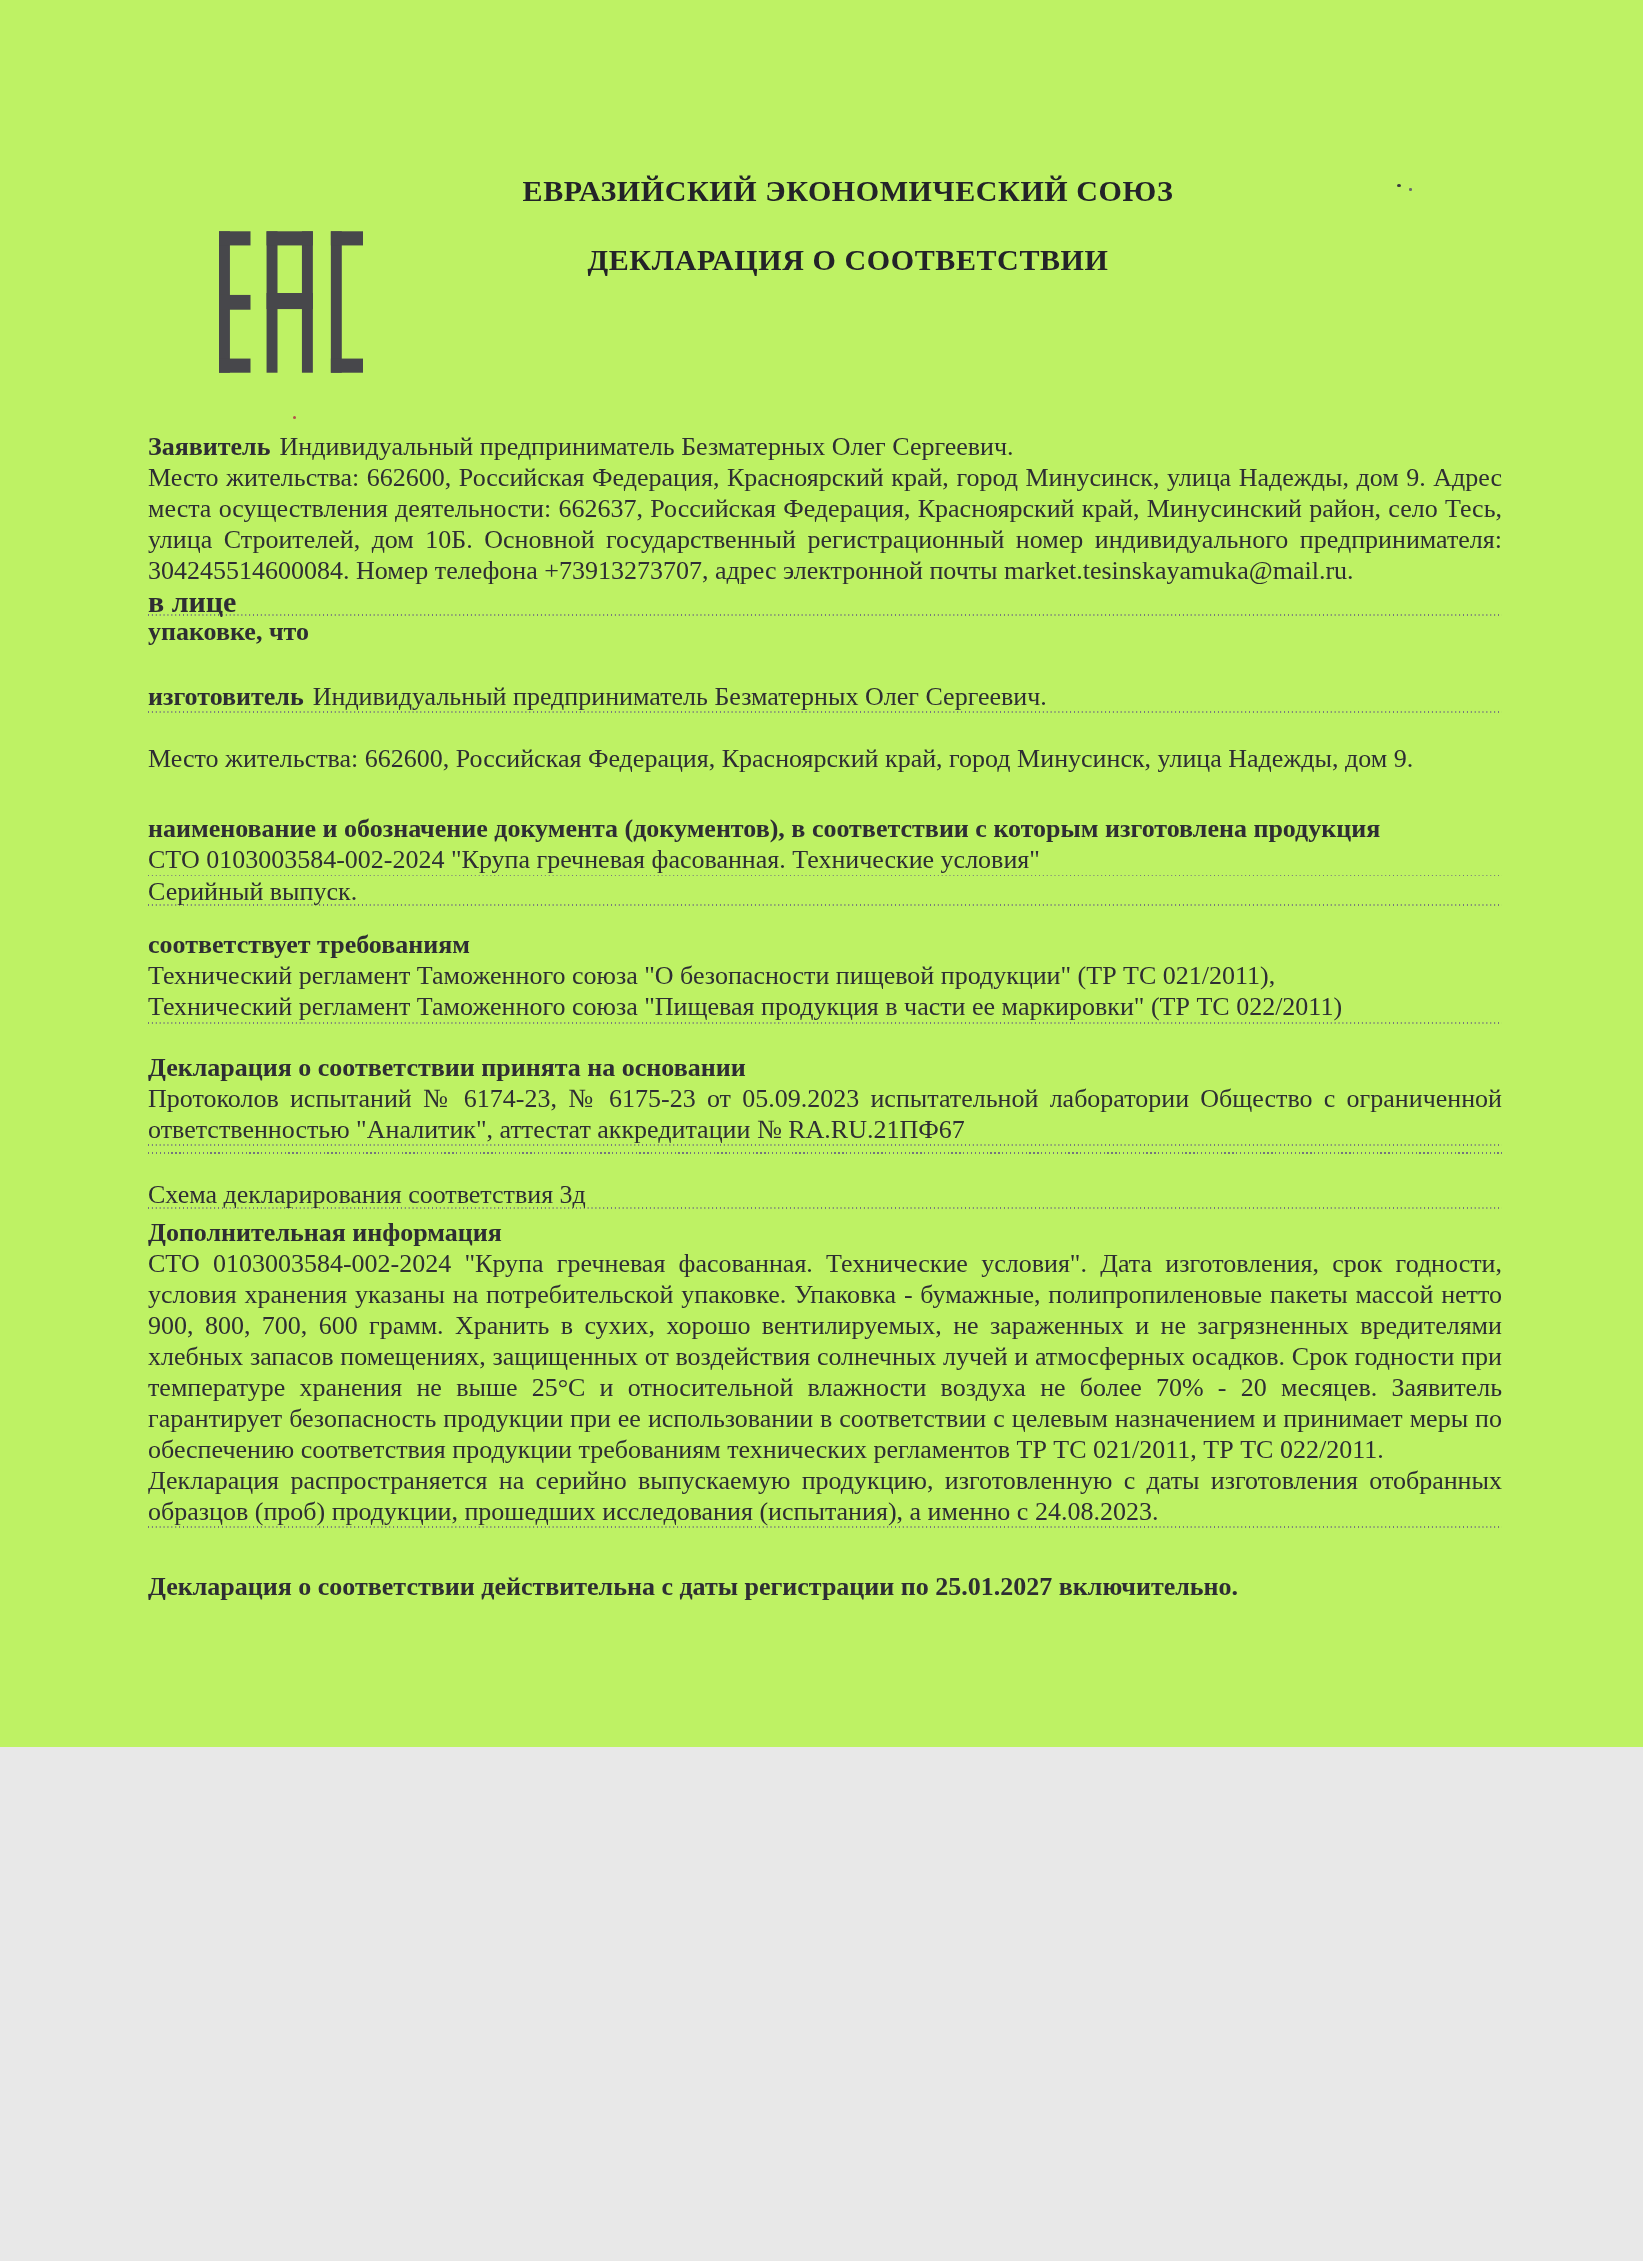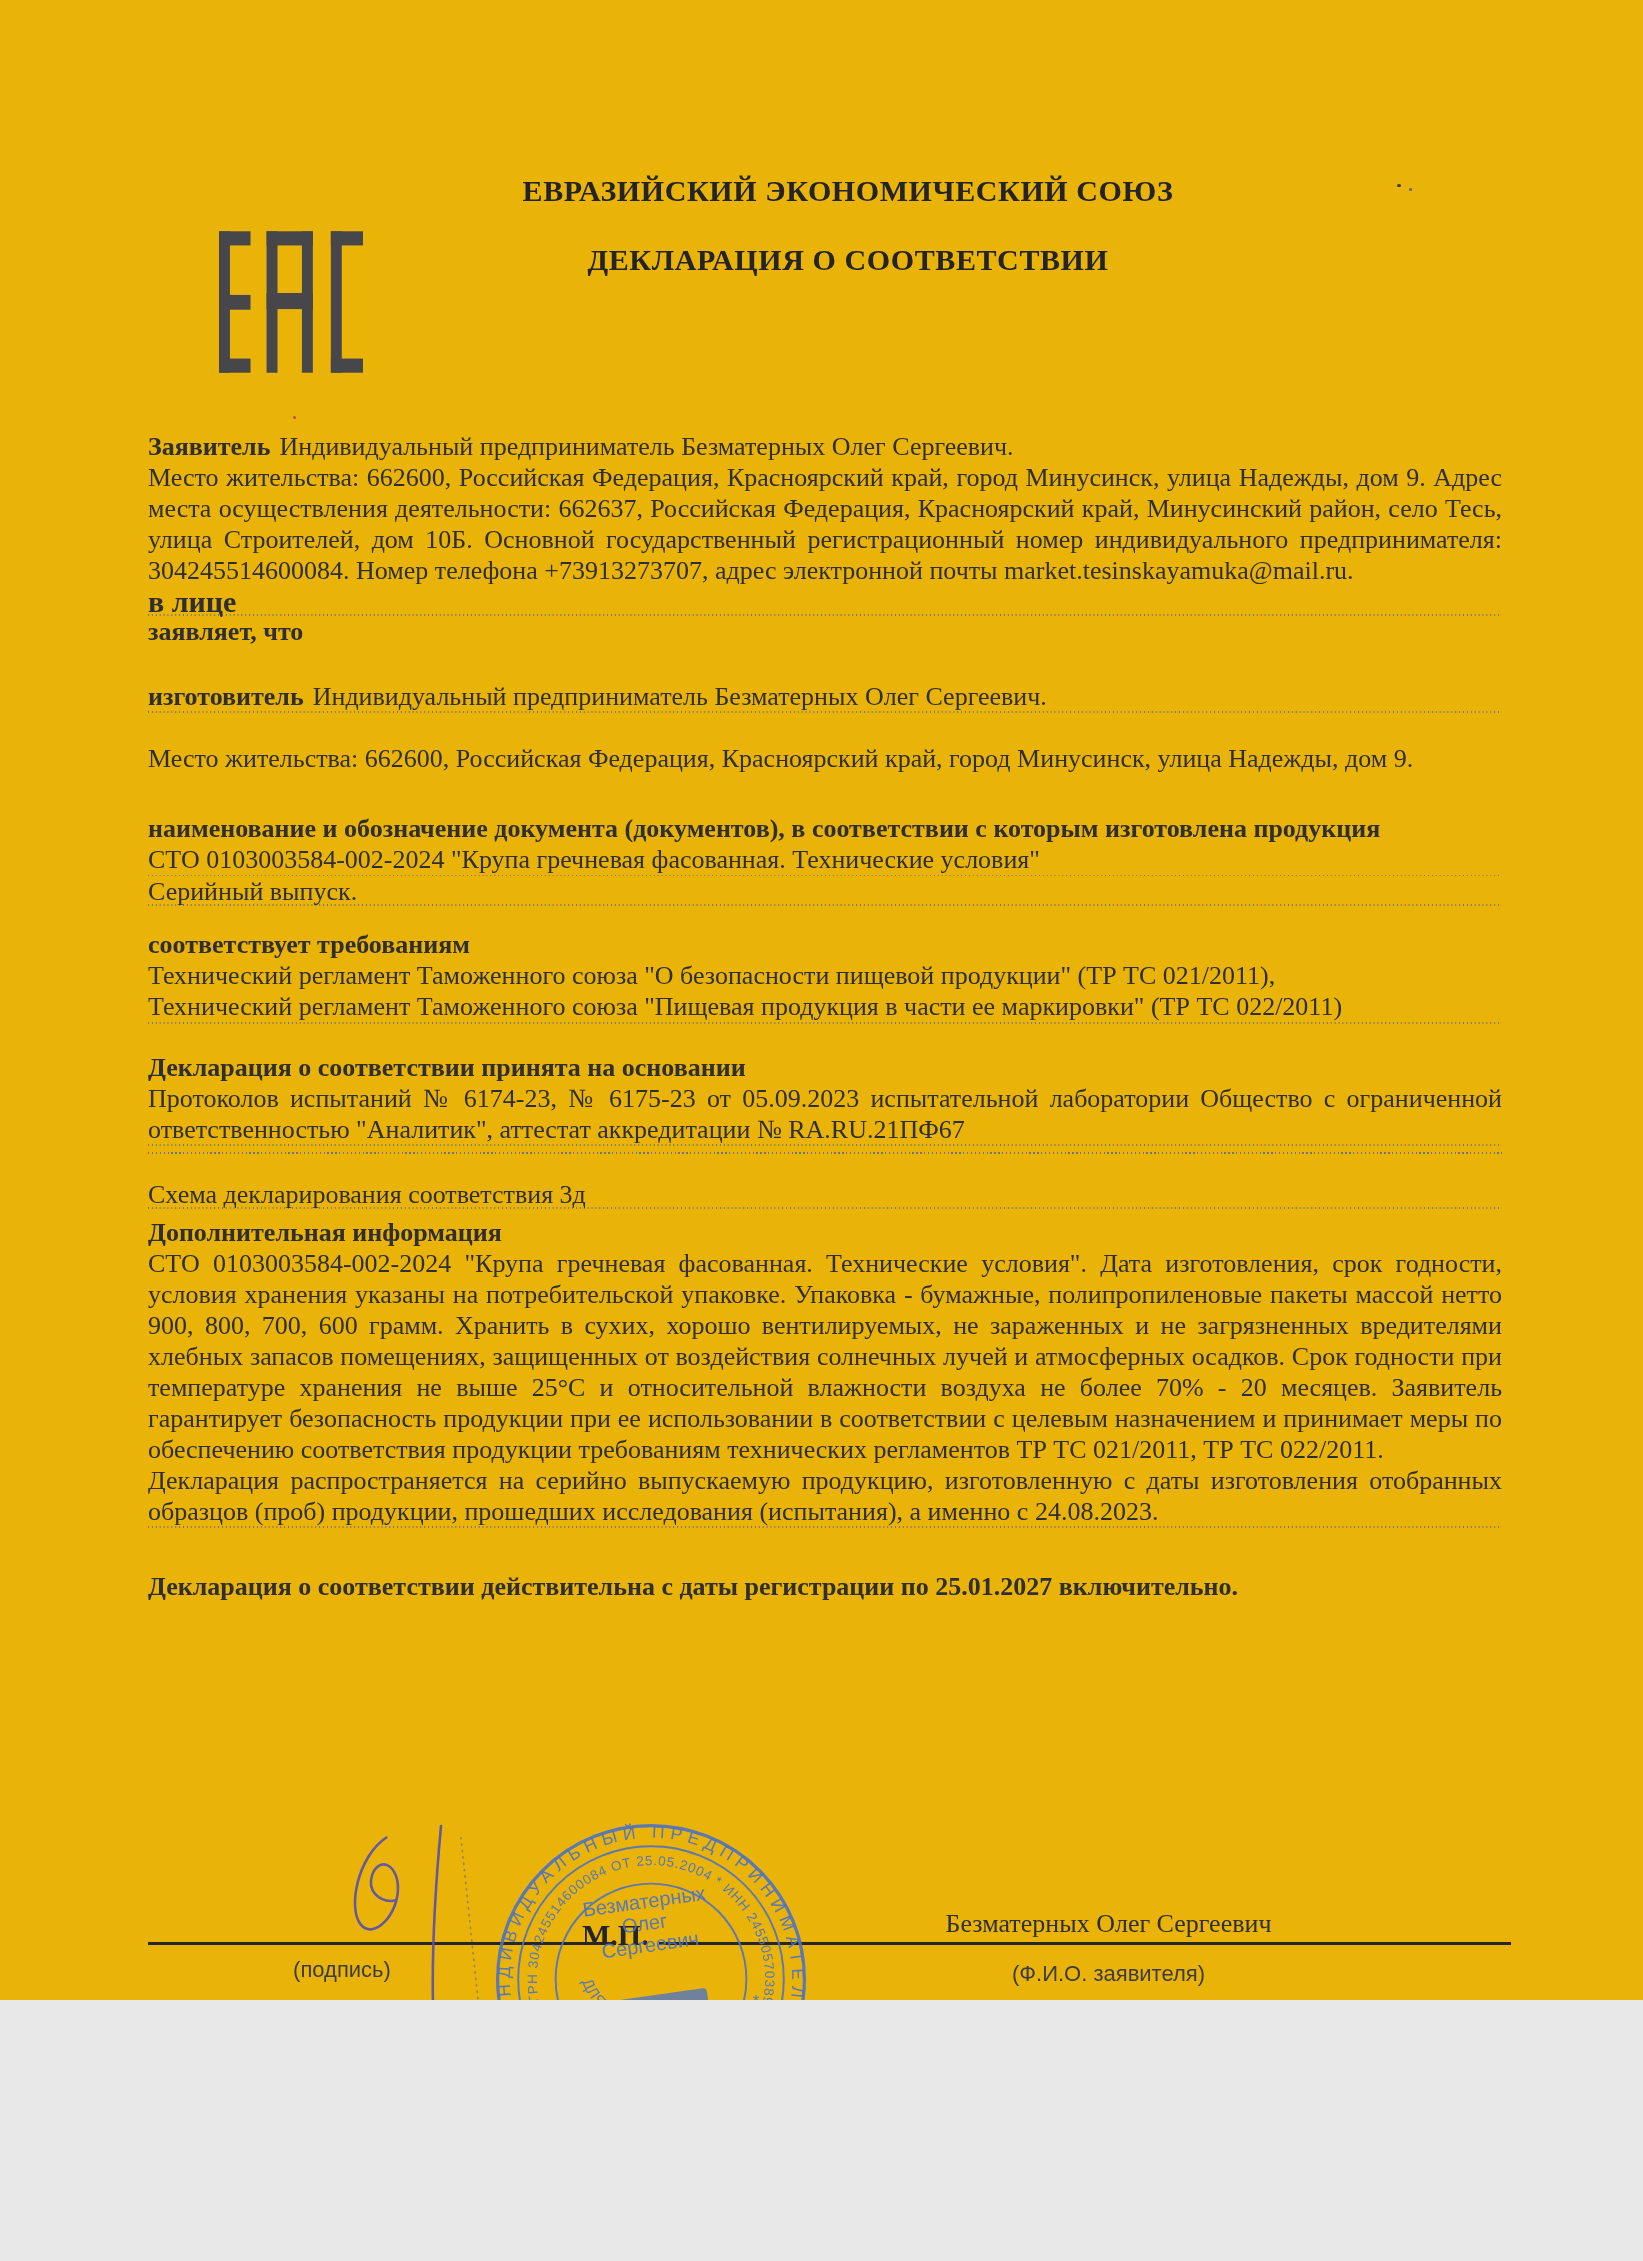--- a/index.html
+++ b/index.html
@@ -1,17 +1,17 @@
 <!DOCTYPE html>
 <html lang="ru" style="font-size:10.3px"><head>
 <meta charset="utf-8">
 <style>
   html,body{margin:0;padding:0;background:#e8e8e8;}
   .page{
-    position:relative;width:1644px;height:2000px;background:#eab308;
+    position:relative;width:1644px;height:1747px;background:#bef264;
     font-family:"Liberation Serif","DejaVu Serif",serif;color:#2e2e33;
     overflow:hidden;
   }
   
   .eac-logo{position:absolute;left:219px;top:231px;width:144px;height:142px;}
   .titles{position:absolute;left:171px;top:173px;width:1354px;text-align:center;}
   .title-line{font-weight:bold;font-size:30px;line-height:36px;letter-spacing:0.6px;color:#232328;}
   .title-line + .title-line{margin-top:33px;}
   
   .content{position:absolute;left:148px;top:431px;width:1354px;}
@@ -71,21 +71,21 @@
   <div class="speck" style="left:293px;top:416px;width:3.2px;height:3.2px;background:#b4524a;"></div>
 
   <div class="content">
 
     <p class="t"><span class="lbl">Заявитель</span><span>Индивидуальный предприниматель Безматерных Олег Сергеевич.</span></p>
 
     <p class="t just">Место жительства: 662600, Российская Федерация, Красноярский край, город Минусинск, улица Надежды, дом 9. Адрес места осуществления деятельности: 662637, Российская Федерация, Красноярский край, Минусинский район, село Тесь, улица Строителей, дом 10Б. Основной государственный регистрационный номер индивидуального предпринимателя: 304245514600084. Номер телефона +73913273707, адрес электронной почты market.tesinskayamuka@mail.ru.</p>
 
     <div class="fieldline u b" style="margin-top:2.6px;">в лице</div>
 
-    <p class="t b">заявляет, что</p>
+    <p class="t b">упаковке, что</p>
 
 
     <p class="t u" style="margin-top:34px;"><span class="lbl">изготовитель</span><span>Индивидуальный предприниматель Безматерных Олег Сергеевич.</span></p>
 
     <p class="t just" style="margin-top:30px;">Место жительства: 662600, Российская Федерация, Красноярский край, город Минусинск, улица Надежды, дом 9.</p>
 
     <p class="t b just" style="margin-top:39px;">наименование и обозначение документа (документов), в соответствии с которым изготовлена продукция</p>
     <p class="t u">СТО 0103003584-002-2024 "Крупа гречневая фасованная. Технические условия"</p>
 
 

